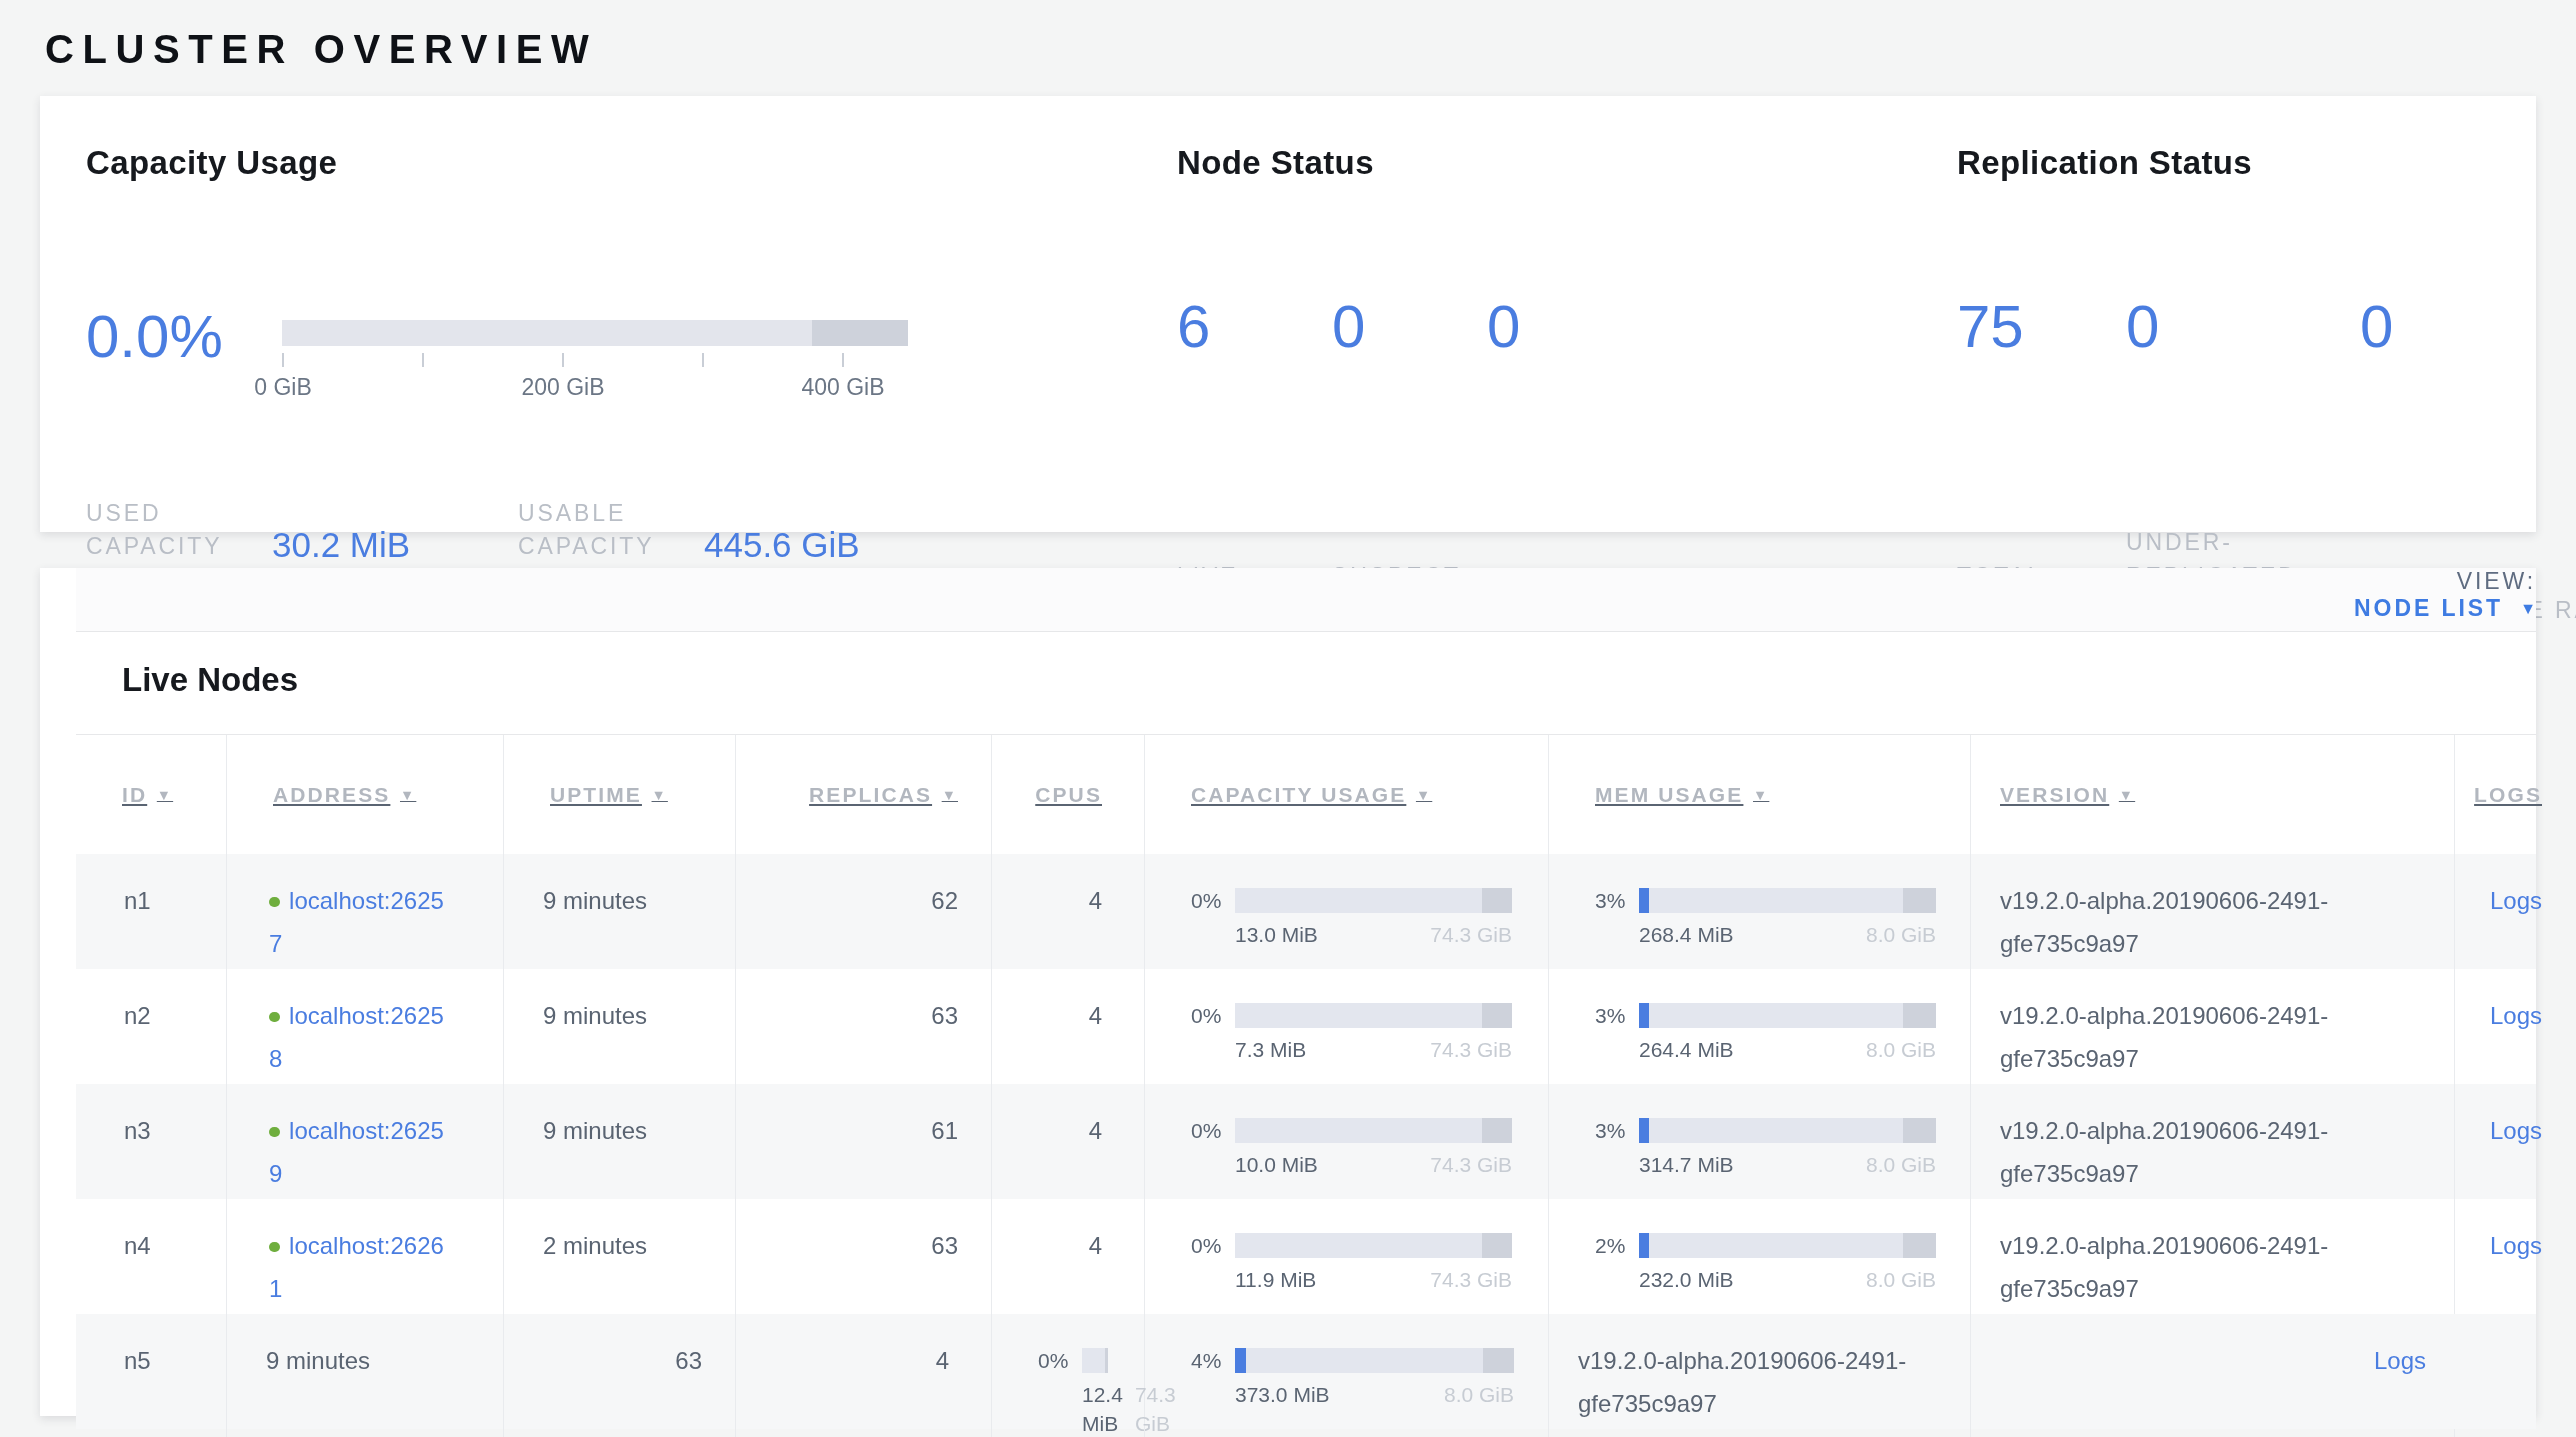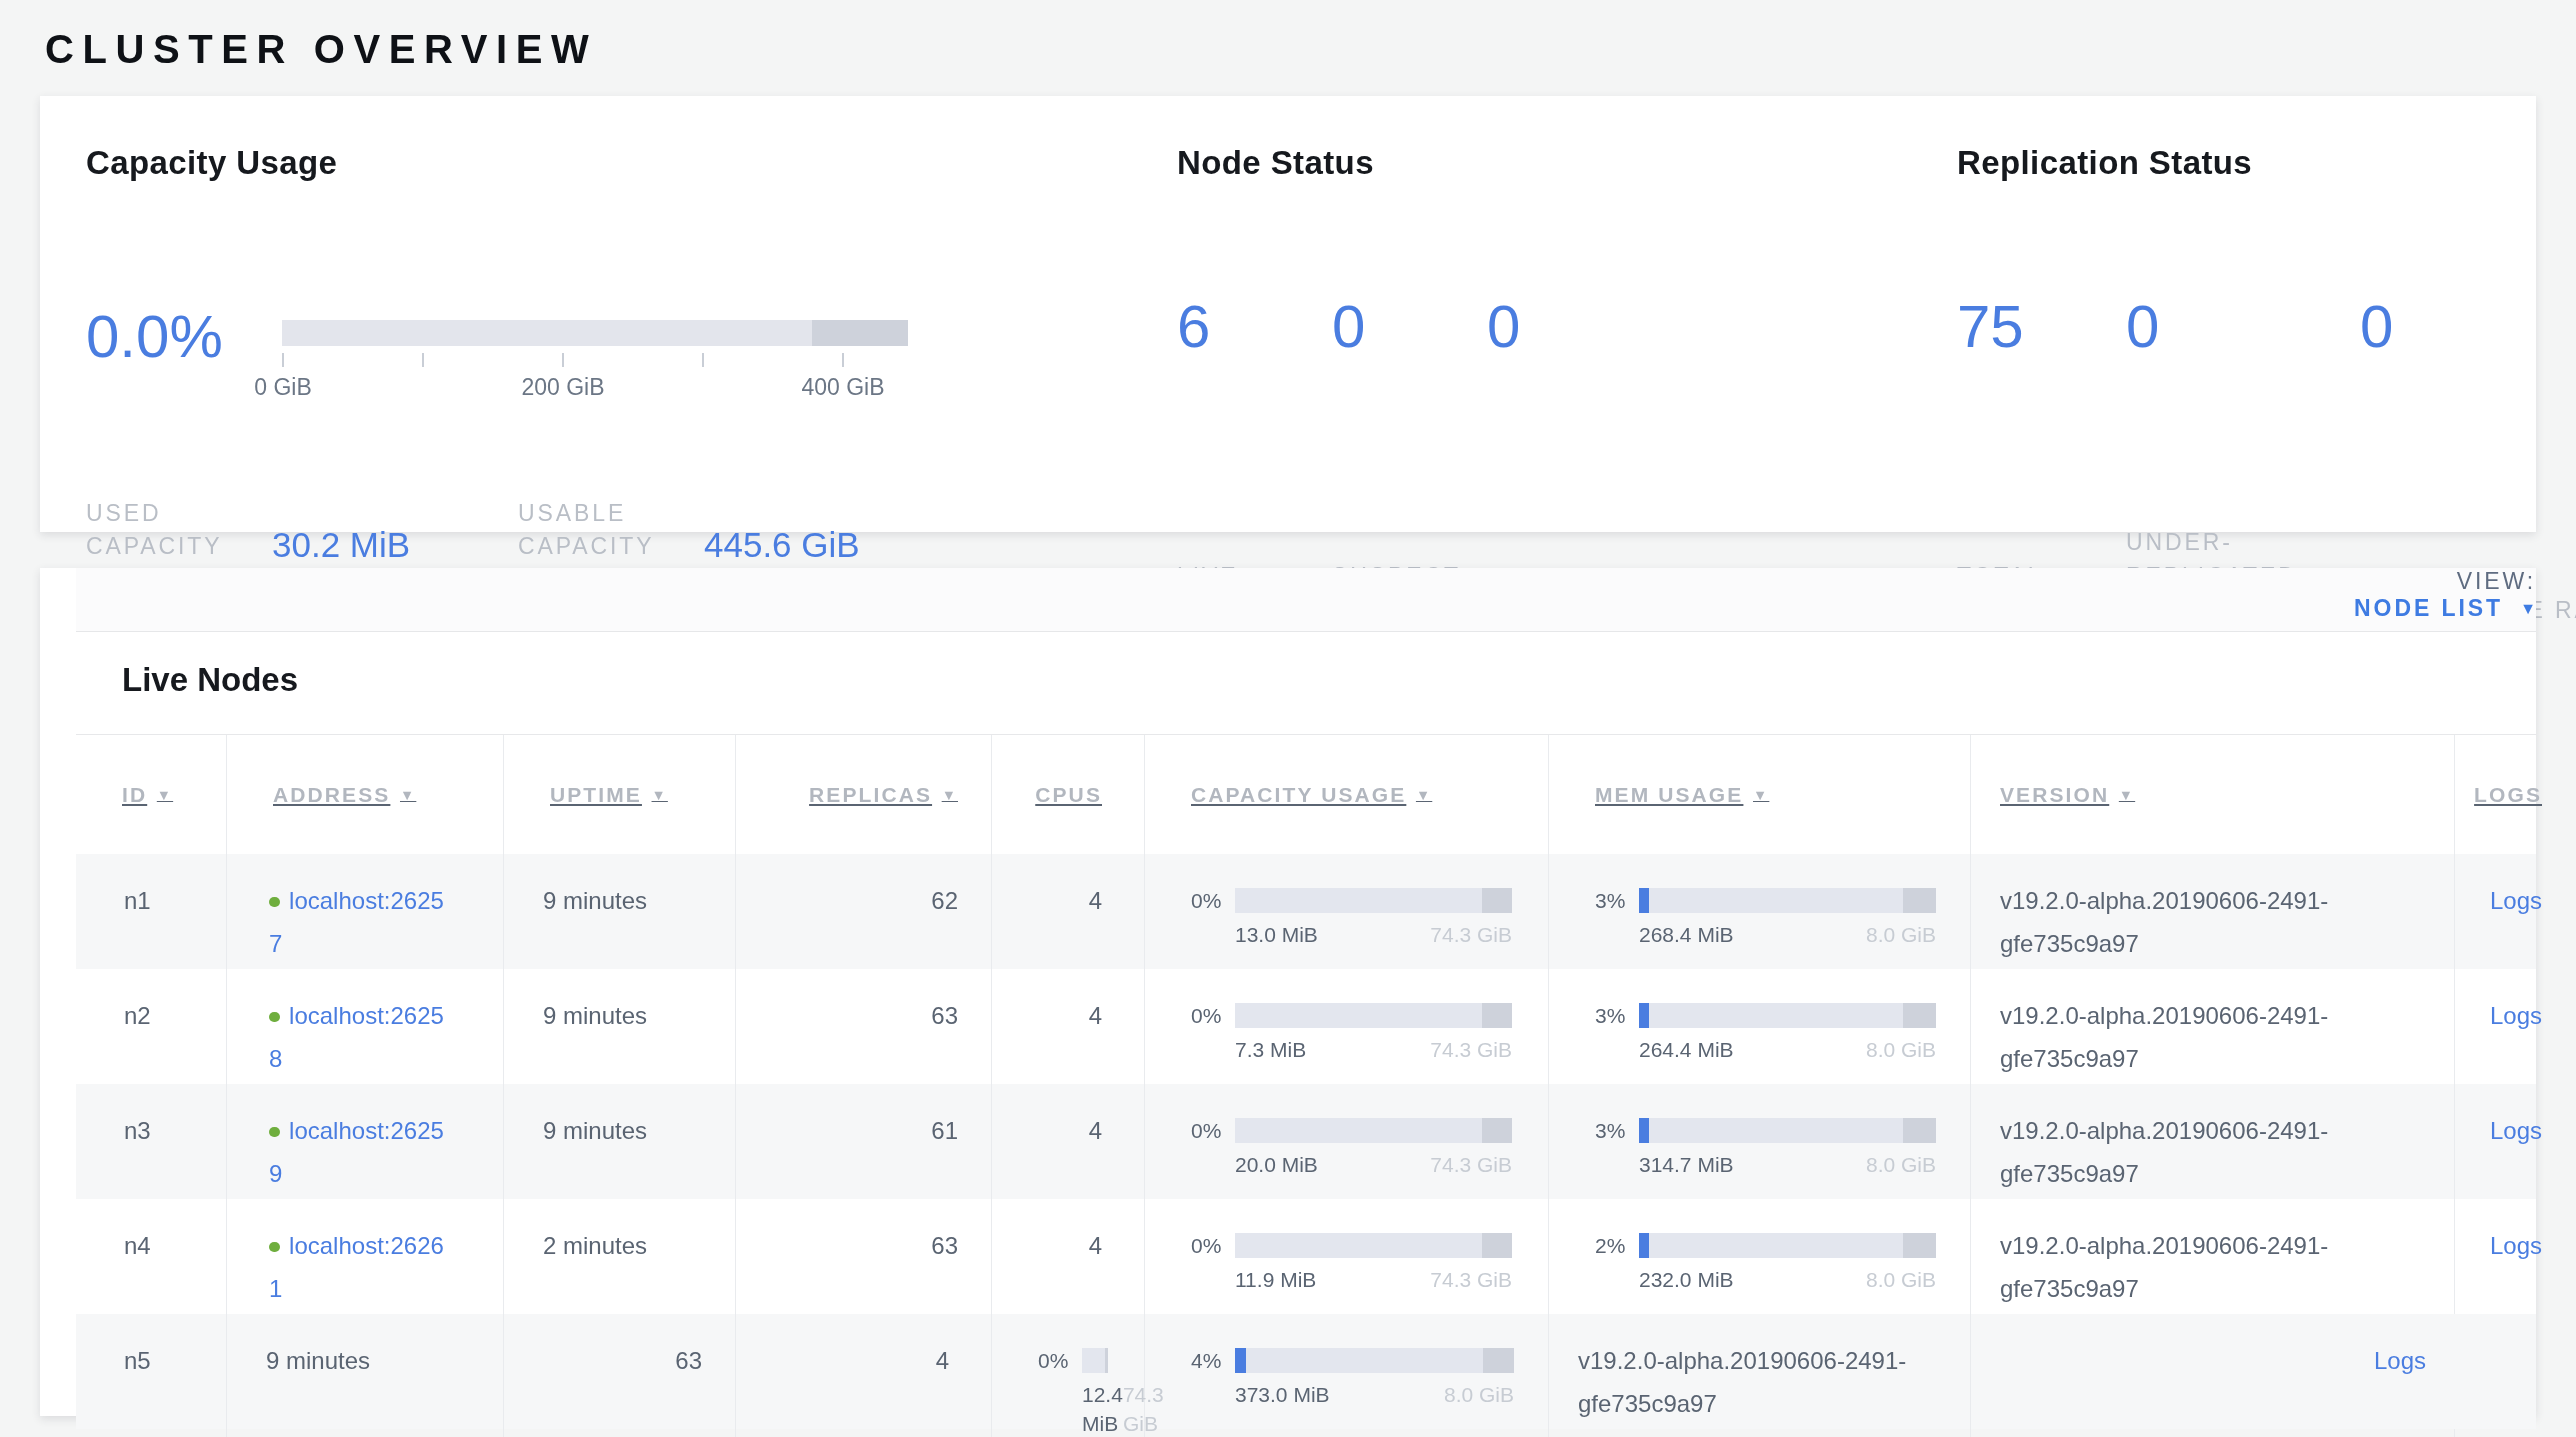--- a/index.html
+++ b/index.html
@@ -110,21 +110,21 @@
   .wrap-any { word-break:break-all; }
 
   
   .usage-cell { padding-left:46px; padding-right:36px; }
   .usage-top { display:flex; align-items:center; height:26px; margin-top:8.6px; }
   .usage-pct { width:44px; flex:none; font-size:21px; color:#5a6472; }
   .usage-bar { flex:1; height:25px; background:#e3e6ee; position:relative; overflow:hidden; }
   .usage-bar .bar-cap { position:absolute; right:0; top:0; height:100%; width:11%; background:#ced2db; }
   .usage-bar .bar-fill { position:absolute; left:0; top:0; height:100%; background:#4a7de0; }
   .usage-labels { display:flex; justify-content:space-between; margin-left:44px; margin-top:6.7px;
-    font-size:21px; line-height:29px; }
+    font-size:21px; line-height:29px;gap:12px; }
   .usage-used { color:#5a6472; }
   .usage-max { color:#c7ccd3; }
 
   #partial-row { height:12.5px; }
   .pr-cell { border-right:1px solid #e9ebee; }
   .pr-cell:last-child { border-right:none; }
 </style>
 </head>
 <body>
 
@@ -337,21 +337,21 @@
     <div class="td ar cell-cpus">4</div>
     <div class="td usage-cell">
       <div class="usage-top">
         <span class="usage-pct">0%</span>
         <span class="usage-bar">
           <span class="bar-cap"></span>
           <span class="bar-fill" style="width: 0px;"></span>
         </span>
       </div>
       <div class="usage-labels">
-        <span class="usage-used">20.0 MiB</span>
+        <span class="usage-used">10.0 MiB</span>
         <span class="usage-max">74.3 GiB</span>
       </div>
     </div>
     <div class="td usage-cell" style="padding-right:34px">
       <div class="usage-top">
         <span class="usage-pct">3%</span>
         <span class="usage-bar">
           <span class="bar-cap"></span>
           <span class="bar-fill" style="width: 3.5%;"></span>
         </span>

